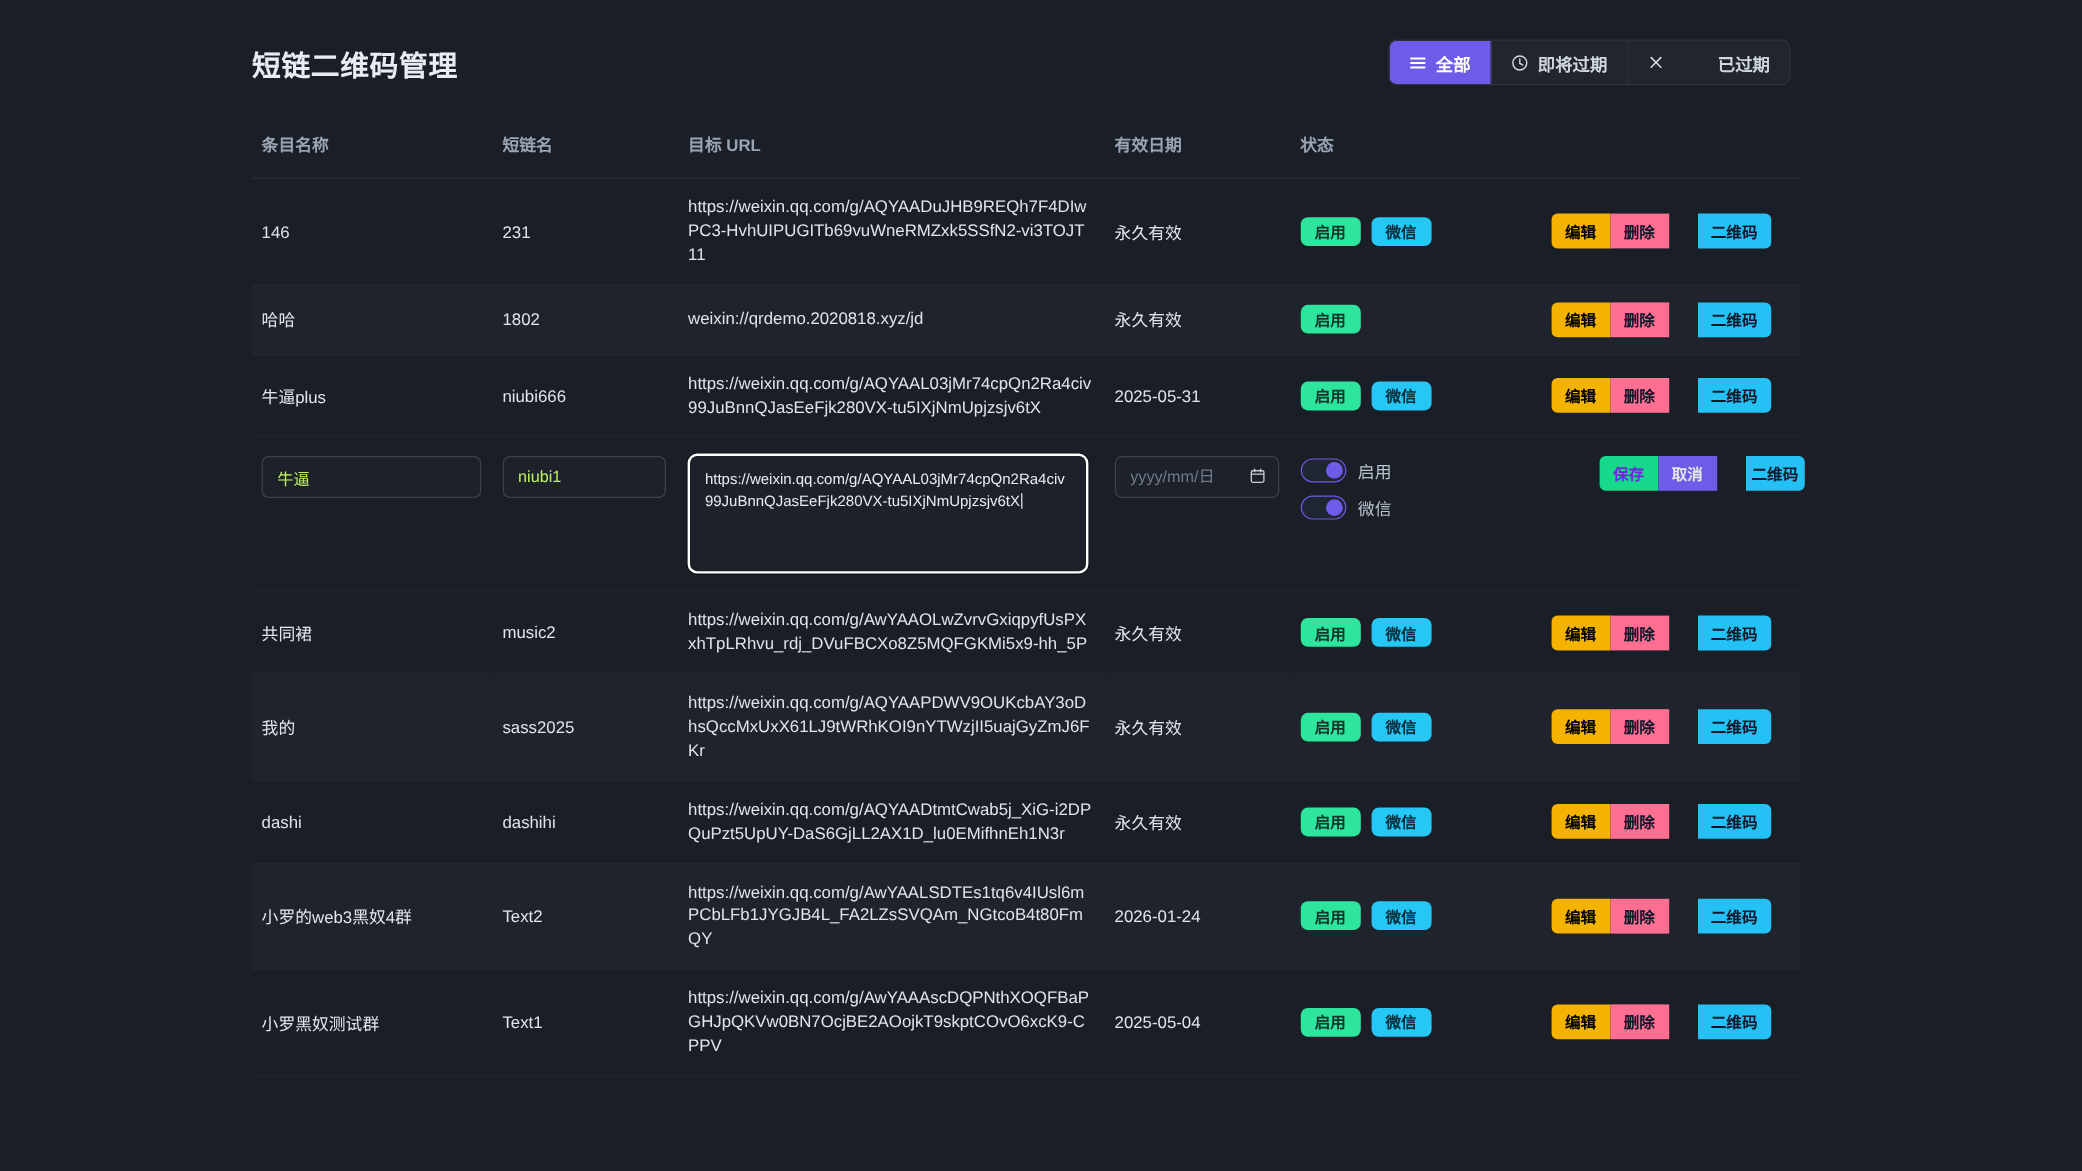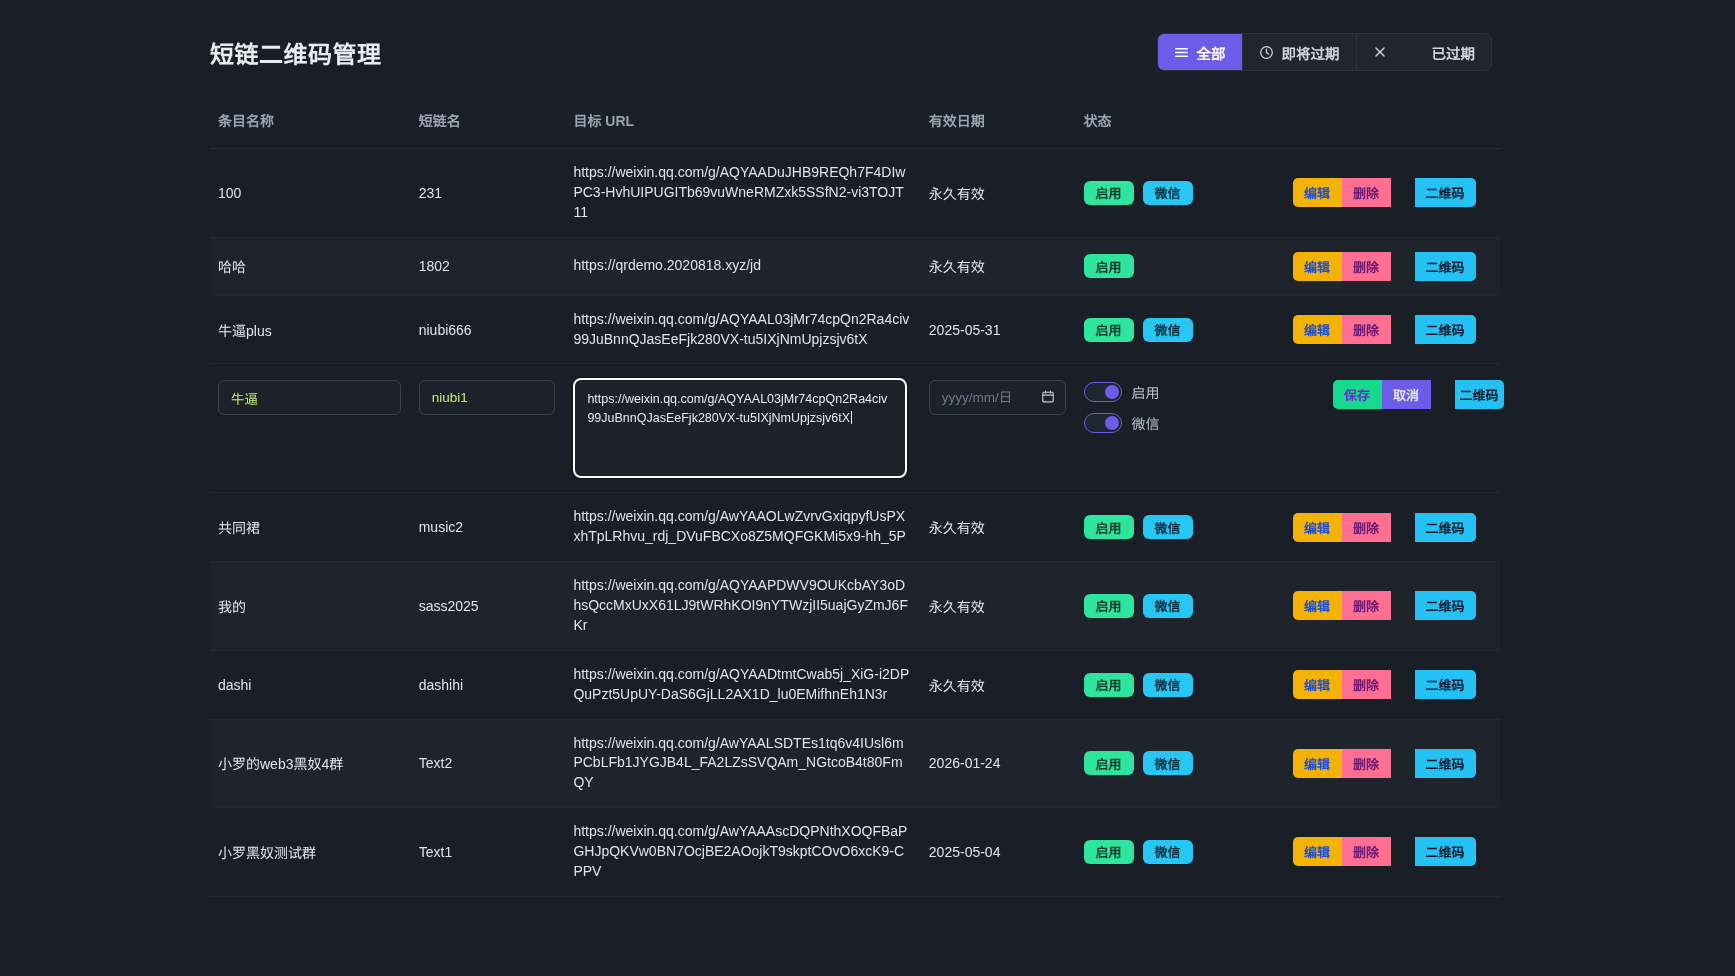--- a/index.html
+++ b/index.html
@@ -126,22 +126,22 @@
     min-width: 49px;
     padding: 0 11px;
     border: none;
     font-size: 13px;
     font-weight: 600;
     font-family: inherit;
     cursor: pointer;
     display: inline-flex; align-items: center; justify-content: center;
     white-space: nowrap;
   }
-  .act-btn.edit   { background: #f5b301; color: #1d4ed8; border-radius: 5px 0 0 5px; }
-  .act-btn.del    { background: #ff6f91; color: #701a75; }
+  .act-btn.edit   { background: #f5b301; color: #000000; border-radius: 5px 0 0 5px; }
+  .act-btn.del    { background: #ff6f91; color: #0f172a; }
   .act-btn.qr     { background: #24c1f5; color: #0f172a; border-radius: 0 5px 5px 0; margin-left: 24px; }
   .act-btn.save   { background: #16d98b; color: #6d28d9; border-radius: 5px 0 0 5px; margin-left: 40px; }
   .act-btn.cancel { background: #6c5ce7; color: #e5e5e5; font-weight: 700; }
 
   
   .inp {
     width: 100%;
     height: 35px;
     background: #1c212a;
     border: 1px solid #3a4250;
@@ -323,42 +323,42 @@
             <th>条目名称</th>
             <th>短链名</th>
             <th>目标 URL</th>
             <th>有效日期</th>
             <th>状态</th>
             <th></th>
           </tr>
         </thead>
         <tbody id="tbody">
             <tr>
-              <td class="cell-name">100</td>
+              <td class="cell-name">146</td>
               <td class="cell-slug">231</td>
               <td class="cell-url">https://weixin.qq.com/g/AQYAADuJHB9REQh7F4DIwPC3-HvhUIPUGITb69vuWneRMZxk5SSfN2-vi3TOJT11</td>
               <td class="cell-date">永久有效</td>
               <td>
                 <div class="badges">
                   <span class="badge enabled">启用</span>
                   <span class="badge wechat">微信</span>
                 </div>
               </td>
               <td>
                 <div class="actions">
                   <button class="act-btn edit">编辑</button>
                   <button class="act-btn del">删除</button>
                   <button class="act-btn qr">二维码</button>
                 </div>
               </td>
             </tr>
             <tr class="row-alt">
               <td class="cell-name">哈哈</td>
               <td class="cell-slug">1802</td>
-              <td class="cell-url">https://qrdemo.2020818.xyz/jd</td>
+              <td class="cell-url">weixin://qrdemo.2020818.xyz/jd</td>
               <td class="cell-date">永久有效</td>
               <td>
                 <div class="badges">
                   <span class="badge enabled">启用</span>
                 </div>
               </td>
               <td>
                 <div class="actions">
                   <button class="act-btn edit">编辑</button>
                   <button class="act-btn del">删除</button>

